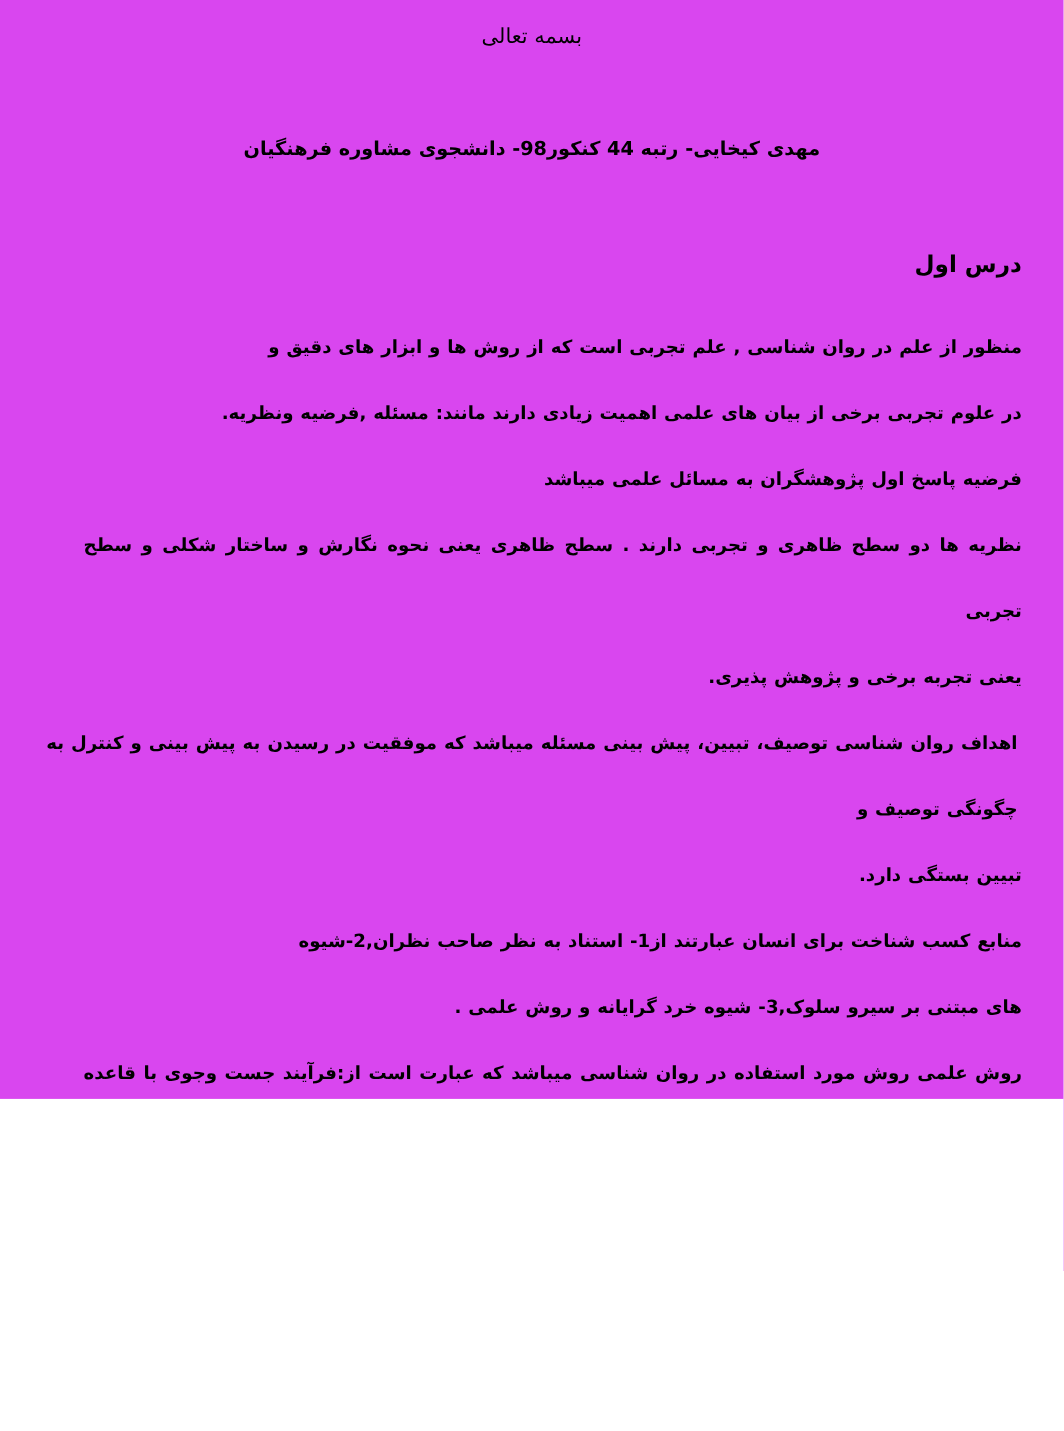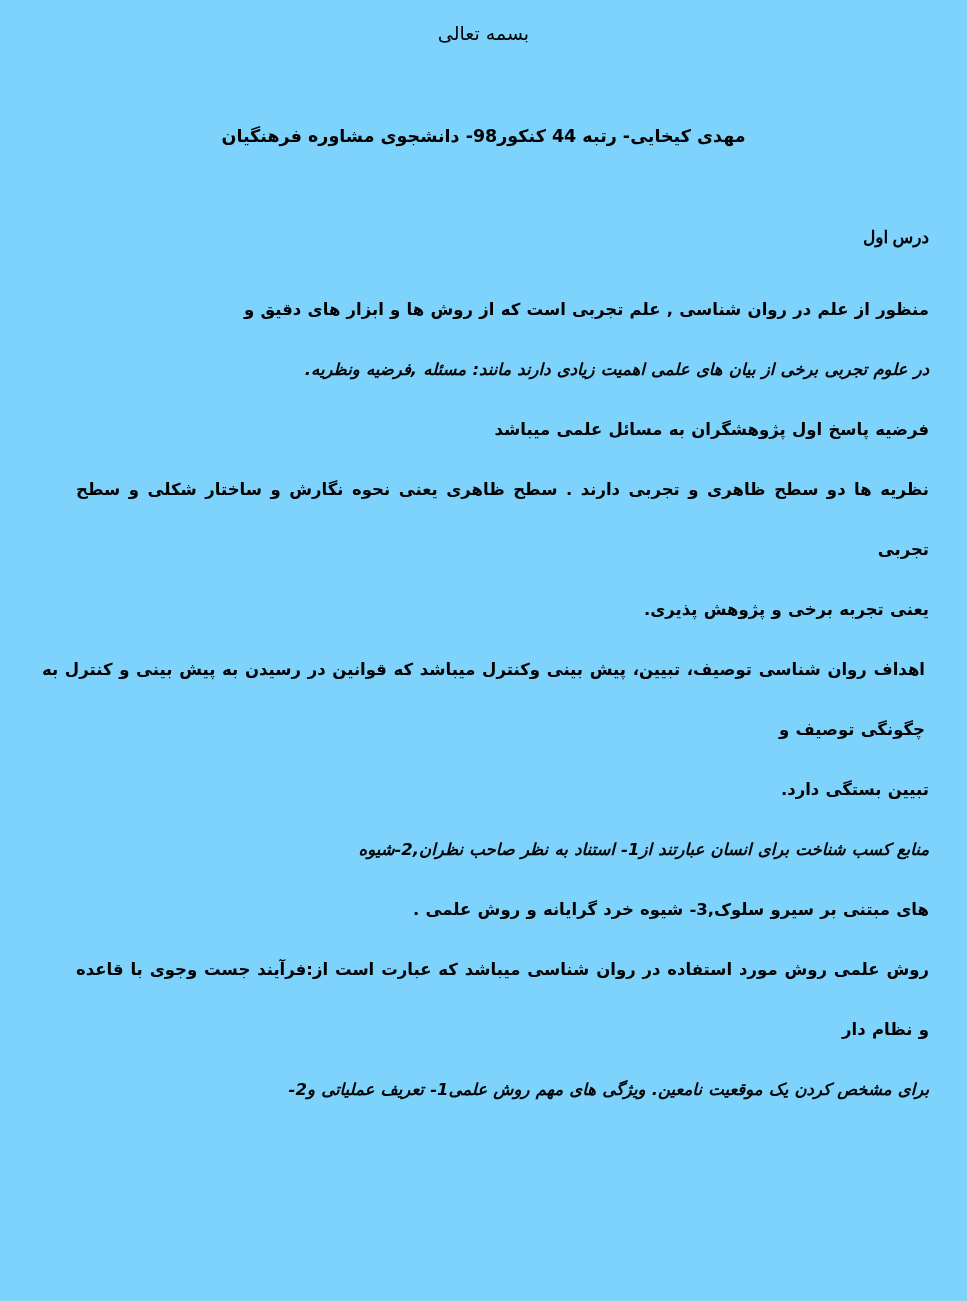--- a/index.html
+++ b/index.html
@@ -10,23 +10,23 @@
   }
 
   body {
     font-family: "DejaVu Sans", "Liberation Sans", sans-serif;
     color: #000000;
   }
 
   .page {
     position: relative;
     width: 967px;
-    height: 1301px;
+    height: 999px;
     margin: 0 auto;
-    background: #7dd3fc;
+    background: #d946ef;
     overflow: hidden;
     box-sizing: border-box;
     direction: rtl;
   }
 
   .content {
     position: absolute;
     top: 0;
     left: 0;
     right: 0;
@@ -58,26 +58,25 @@
   }
 
   .title-line + .title-line {
     margin-top: 34px;
     text-align: right;
   }
 
   
   .section-heading {
     text-align: right;
-    font-size: 17px;
+    font-size: 21px;
     font-weight: 700;
     margin: 0;
     padding: 0 4px 0 0;
     line-height: 1.4;
-    font-family: Liberation Serif, serif;
   }
 
   
   .body-block {
     margin: 0;
     padding: 0;
   }
 
   .para {
     font-size: 16.5px;
@@ -87,21 +86,21 @@
     text-align: justify;
     text-align-last: right;
     text-justify: inter-word;
     word-spacing: 0.5px;
   }
 
   
   .para.wide    { padding: 0 8px 0 8px; }
   
   .para.indent-1 { padding: 0 4px 0 42px; }
-  .para.indent-2 { padding: 0 4px 0 120px; font-style: italic; }
+  .para.indent-2 { padding: 0 4px 0 120px; }
   .para.indent-3 { padding: 0 4px 0 212px; }
 </style>
 </head>
 <body>
 
 <div class="page">
   <div class="content">
 
     <div class="basmala">بسمه تعالی</div>
 
@@ -123,21 +122,21 @@
 
       <p class="para indent-2">در علوم تجربی برخی از بیان های علمی اهمیت زیادی دارند مانند: مسئله ,فرضیه ونظریه.</p>
 
       <p class="para indent-3">فرضیه پاسخ اول پژوهشگران به مسائل علمی میباشد</p>
 
 
       <p class="para indent-1">نظریه ها دو سطح ظاهری و تجربی دارند . سطح ظاهری یعنی نحوه نگارش و ساختار شکلی و سطح تجربی</p>
 
       <p class="para indent-3">یعنی تجربه برخی و پژوهش پذیری.</p>
 
-      <p class="para wide">اهداف روان شناسی توصیف، تبیین، پیش بینی وکنترل میباشد که قوانین در رسیدن به پیش بینی و کنترل به چگونگی توصیف و</p>
+      <p class="para wide">اهداف روان شناسی توصیف، تبیین، پیش بینی مسئله میباشد که موفقیت در رسیدن به پیش بینی و کنترل به چگونگی توصیف و</p>
 
       <p class="para indent-3">تبیین بستگی دارد.</p>
 
       <p class="para indent-2">منابع کسب شناخت برای انسان عبارتند از1- استناد به نظر صاحب نظران,2-شیوه</p>
 
       <p class="para indent-3">های مبتنی بر سیرو سلوک,3- شیوه خرد گرایانه و روش علمی .</p>
 
       <p class="para indent-1">روش علمی روش مورد استفاده در روان شناسی میباشد که عبارت است از:فرآیند جست وجوی با قاعده و نظام دار</p>
 
       <p class="para indent-2">برای مشخص کردن یک موقعیت نامعین. ویژگی های مهم روش علمی1- تعریف عملیاتی و2-</p>

